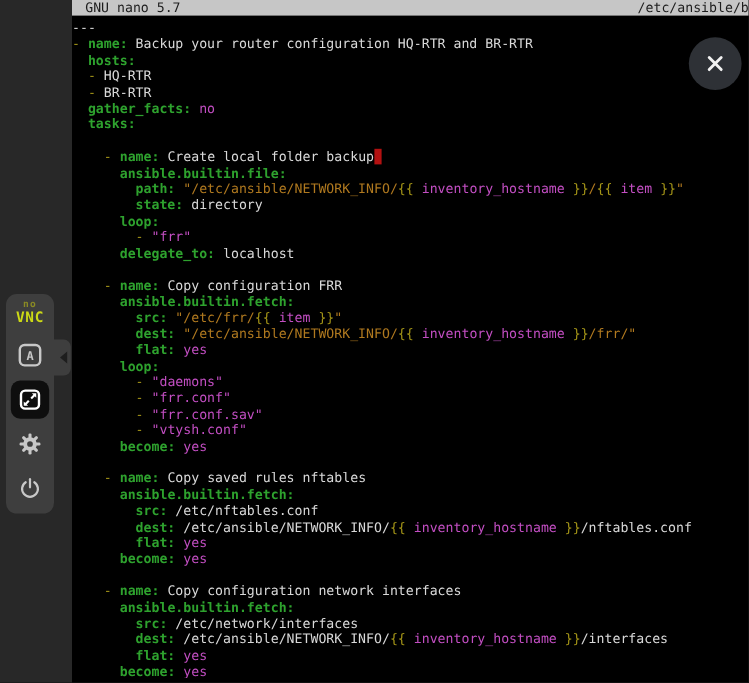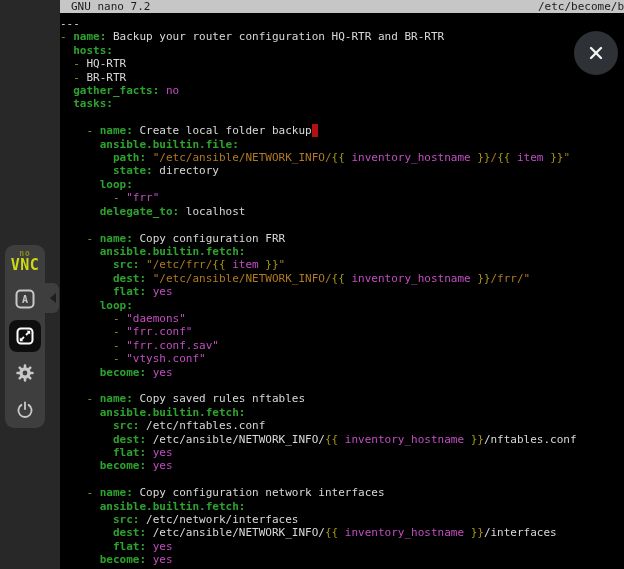--- a/index.html
+++ b/index.html
@@ -51,21 +51,21 @@
   
   .vnc-panel {
     position: absolute; left: 5px; top: 245px;
     width: 40px; height: 183px;
     background: var(--c-panel_bg);
     border-radius: 9px;
     display: flex; flex-direction: column; align-items: center;
   }
   .vnc-logo { text-align: center; margin-top: 5px; line-height: 1; user-select: none; }
   .vnc-logo .no  { display:block; font-size: 8px;  font-weight: bold; color: #8a8a24; letter-spacing: 1px; }
-  .vnc-logo .vnc { display:block; font-size: 15px; font-weight: bold; color: var(--c-logo_yellow); letter-spacing: .5px; }
+  .vnc-logo .vnc { display:block; font-size: 12px; font-weight: bold; color: var(--c-logo_yellow); letter-spacing: .5px; }
   .vnc-handle {
     position: absolute; left: 40px; top: 38px;
     width: 14px; height: 30px;
     background: var(--c-panel_bg);
     border-radius: 0 6px 6px 0;
     border: none; cursor: pointer;
     display:flex; align-items:center; justify-content:center;
   }
   .vnc-handle .tri {
     width: 0; height: 0;
@@ -131,22 +131,22 @@
     <button class="vnc-btn">
       <svg width="22" height="22" viewBox="0 0 24 24">
         <path d="M8.1 6.4a7.2 7.2 0 1 0 7.8 0" fill="none" stroke="#c8c8c8" stroke-width="2" stroke-linecap="round"></path>
         <line x1="12" y1="3.6" x2="12" y2="11" stroke="#c8c8c8" stroke-width="2" stroke-linecap="round"></line>
       </svg>
     </button>
   </div>
 
   <div class="terminal">
     <div class="nano-bar">
-      <span>GNU nano 7.2</span>
-      <span>/etc/become/b</span>
+      <span>GNU nano 5.7</span>
+      <span>/etc/ansible/b</span>
     </div>
     <pre class="code"><div class="ln"><span class="sg-text">---</span></div><div class="ln"><span class="sg-dash">- </span><span class="sg-key">name:</span><span class="sg-text"> Backup your router configuration HQ-RTR and BR-RTR</span></div><div class="ln"><span class="sg-text">  </span><span class="sg-key">hosts:</span></div><div class="ln"><span class="sg-text">  </span><span class="sg-dash">- </span><span class="sg-text">HQ-RTR</span></div><div class="ln"><span class="sg-text">  </span><span class="sg-dash">- </span><span class="sg-text">BR-RTR</span></div><div class="ln"><span class="sg-text">  </span><span class="sg-key">gather_facts:</span><span class="sg-val"> no</span></div><div class="ln"><span class="sg-text">  </span><span class="sg-key">tasks:</span></div><div class="ln">&nbsp;</div><div class="ln"><span class="sg-text">    </span><span class="sg-dash">- </span><span class="sg-key">name:</span><span class="sg-text"> Create local folder backup</span><span class="sg-cursor"> </span></div><div class="ln"><span class="sg-text">      </span><span class="sg-key">ansible.builtin.file:</span></div><div class="ln"><span class="sg-text">        </span><span class="sg-key">path:</span><span class="sg-text"> </span><span class="sg-str">"/etc/ansible/NETWORK_INFO/</span><span class="sg-brace">{{</span><span class="sg-var"> inventory_hostname </span><span class="sg-brace">}}</span><span class="sg-str">/</span><span class="sg-brace">{{</span><span class="sg-var"> item </span><span class="sg-brace">}}</span><span class="sg-str">"</span></div><div class="ln"><span class="sg-text">        </span><span class="sg-key">state:</span><span class="sg-text"> directory</span></div><div class="ln"><span class="sg-text">      </span><span class="sg-key">loop:</span></div><div class="ln"><span class="sg-text">        </span><span class="sg-dash">- </span><span class="sg-val">"frr"</span></div><div class="ln"><span class="sg-text">      </span><span class="sg-key">delegate_to:</span><span class="sg-text"> localhost</span></div><div class="ln">&nbsp;</div><div class="ln"><span class="sg-text">    </span><span class="sg-dash">- </span><span class="sg-key">name:</span><span class="sg-text"> Copy configuration FRR</span></div><div class="ln"><span class="sg-text">      </span><span class="sg-key">ansible.builtin.fetch:</span></div><div class="ln"><span class="sg-text">        </span><span class="sg-key">src:</span><span class="sg-text"> </span><span class="sg-str">"/etc/frr/</span><span class="sg-brace">{{</span><span class="sg-var"> item </span><span class="sg-brace">}}</span><span class="sg-str">"</span></div><div class="ln"><span class="sg-text">        </span><span class="sg-key">dest:</span><span class="sg-text"> </span><span class="sg-str">"/etc/ansible/NETWORK_INFO/</span><span class="sg-brace">{{</span><span class="sg-var"> inventory_hostname </span><span class="sg-brace">}}</span><span class="sg-str">/frr/"</span></div><div class="ln"><span class="sg-text">        </span><span class="sg-key">flat:</span><span class="sg-val"> yes</span></div><div class="ln"><span class="sg-text">      </span><span class="sg-key">loop:</span></div><div class="ln"><span class="sg-text">        </span><span class="sg-dash">- </span><span class="sg-val">"daemons"</span></div><div class="ln"><span class="sg-text">        </span><span class="sg-dash">- </span><span class="sg-val">"frr.conf"</span></div><div class="ln"><span class="sg-text">        </span><span class="sg-dash">- </span><span class="sg-val">"frr.conf.sav"</span></div><div class="ln"><span class="sg-text">        </span><span class="sg-dash">- </span><span class="sg-val">"vtysh.conf"</span></div><div class="ln"><span class="sg-text">      </span><span class="sg-key">become:</span><span class="sg-val"> yes</span></div><div class="ln">&nbsp;</div><div class="ln"><span class="sg-text">    </span><span class="sg-dash">- </span><span class="sg-key">name:</span><span class="sg-text"> Copy saved rules nftables</span></div><div class="ln"><span class="sg-text">      </span><span class="sg-key">ansible.builtin.fetch:</span></div><div class="ln"><span class="sg-text">        </span><span class="sg-key">src:</span><span class="sg-text"> /etc/nftables.conf</span></div><div class="ln"><span class="sg-text">        </span><span class="sg-key">dest:</span><span class="sg-text"> /etc/ansible/NETWORK_INFO/</span><span class="sg-brace">{{</span><span class="sg-var"> inventory_hostname </span><span class="sg-brace">}}</span><span class="sg-text">/nftables.conf</span></div><div class="ln"><span class="sg-text">        </span><span class="sg-key">flat:</span><span class="sg-val"> yes</span></div><div class="ln"><span class="sg-text">      </span><span class="sg-key">become:</span><span class="sg-val"> yes</span></div><div class="ln">&nbsp;</div><div class="ln"><span class="sg-text">    </span><span class="sg-dash">- </span><span class="sg-key">name:</span><span class="sg-text"> Copy configuration network interfaces</span></div><div class="ln"><span class="sg-text">      </span><span class="sg-key">ansible.builtin.fetch:</span></div><div class="ln"><span class="sg-text">        </span><span class="sg-key">src:</span><span class="sg-text"> /etc/network/interfaces</span></div><div class="ln"><span class="sg-text">        </span><span class="sg-key">dest:</span><span class="sg-text"> /etc/ansible/NETWORK_INFO/</span><span class="sg-brace">{{</span><span class="sg-var"> inventory_hostname </span><span class="sg-brace">}}</span><span class="sg-text">/interfaces</span></div><div class="ln"><span class="sg-text">        </span><span class="sg-key">flat:</span><span class="sg-val"> yes</span></div><div class="ln"><span class="sg-text">      </span><span class="sg-key">become:</span><span class="sg-val"> yes</span></div></pre>
   </div>
 
   <button class="close-btn">
     <svg width="20" height="20" viewBox="0 0 20 20">
       <line x1="5" y1="5" x2="15" y2="15" stroke="#f2f2f2" stroke-width="2.4" stroke-linecap="round"></line>
       <line x1="15" y1="5" x2="5" y2="15" stroke="#f2f2f2" stroke-width="2.4" stroke-linecap="round"></line>
     </svg>
   </button>

